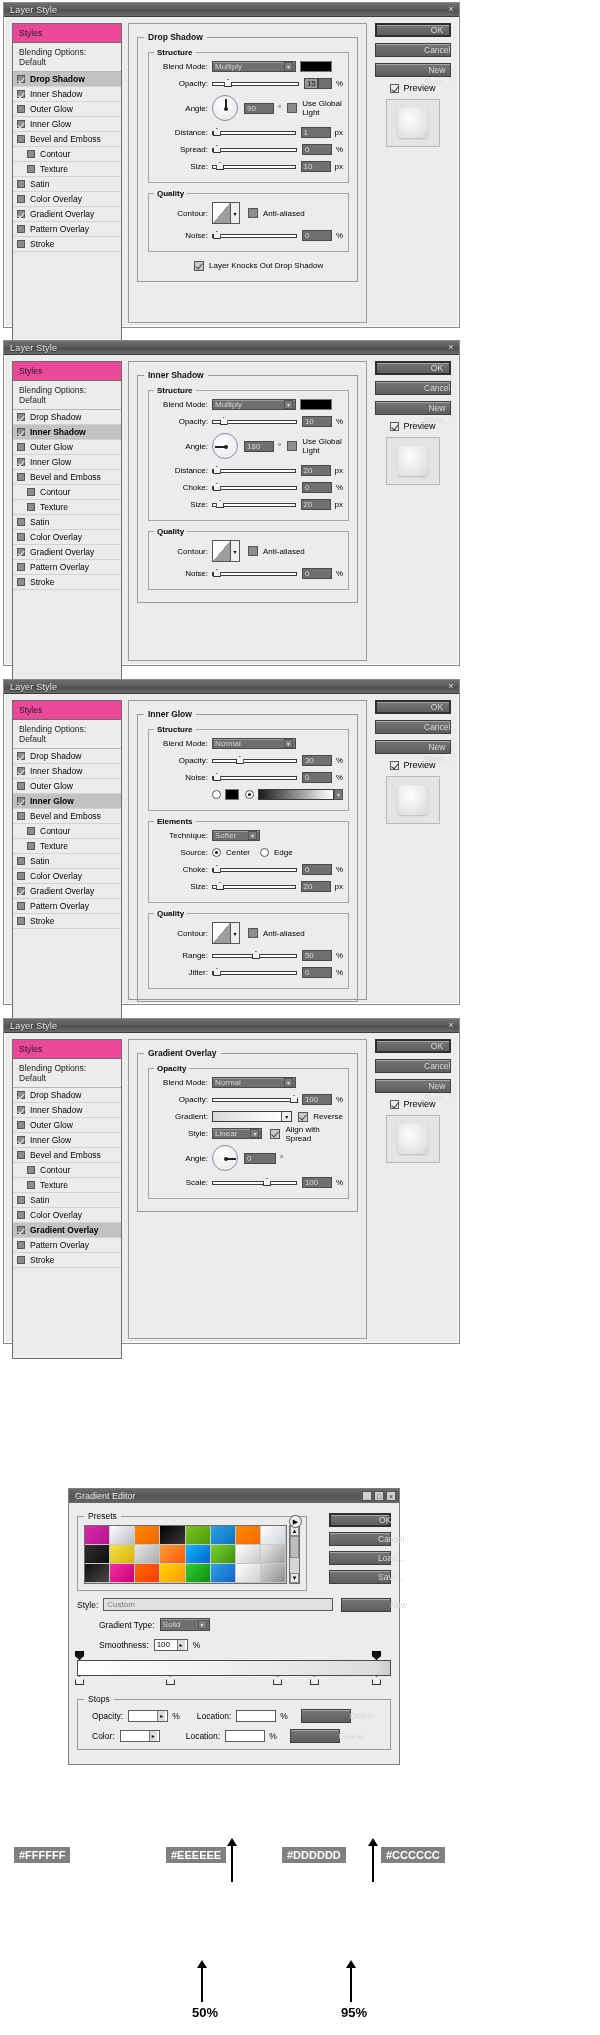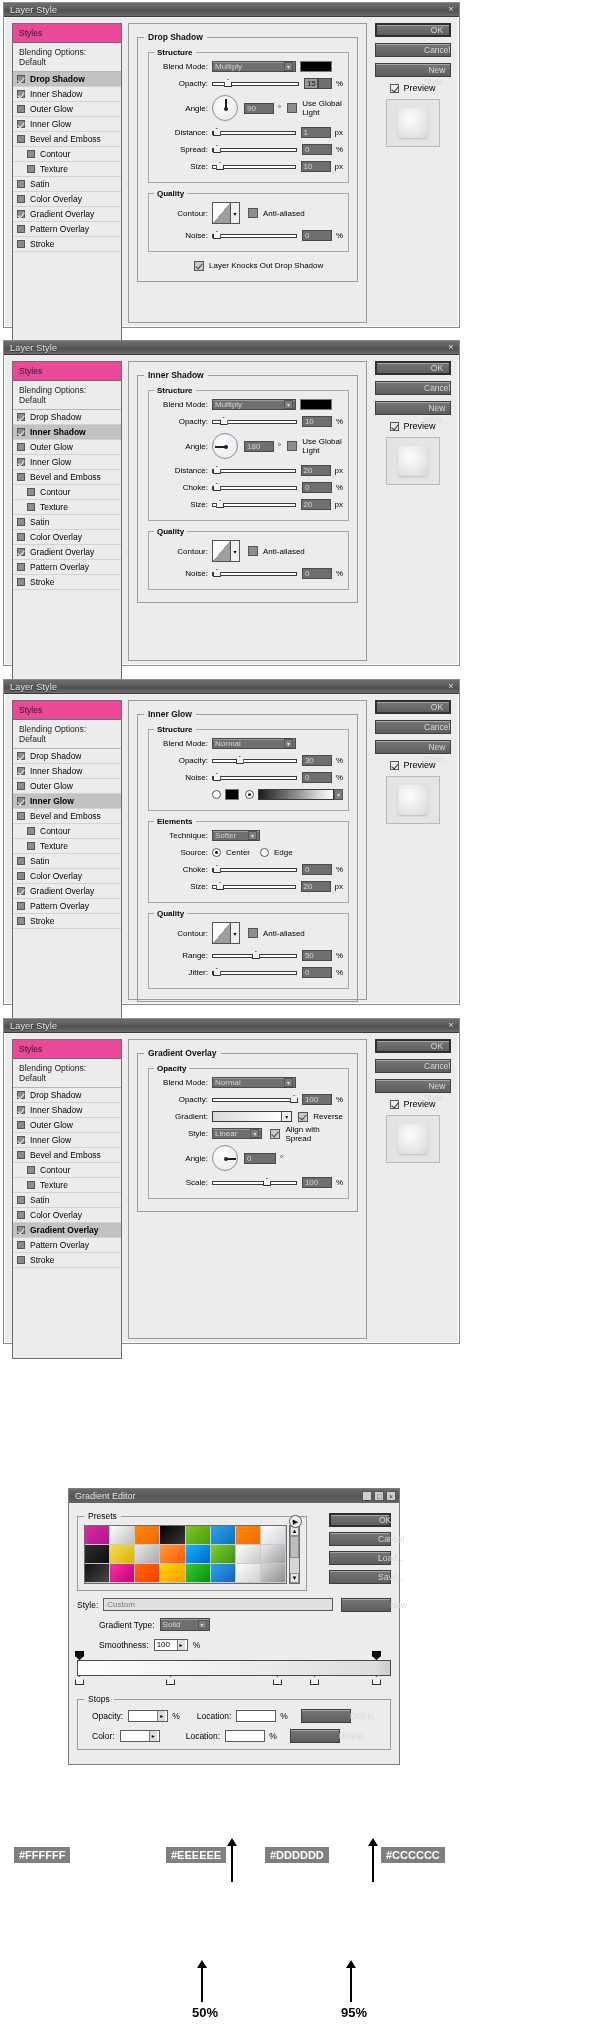--- a/index.html
+++ b/index.html
@@ -1103,21 +1103,21 @@
         <span class="ge-lab" style="margin-left:4px;">%</span>
         <div class="pbtn" style="width:42px;margin:0 0 0 8px;">Delete</div>
       </div>
     </fieldset>
   </div>
 </div>
 
 <div id="callouts">
     <div class="callout" style="left: 14px; top: 1847px;">#FFFFFF</div>
     <div class="callout" style="left: 166px; top: 1847px;">#EEEEEE</div>
-    <div class="callout" style="left: 265px; top: 1847px;">#DDDDDD</div>
+    <div class="callout" style="left: 282px; top: 1847px;">#DDDDDD</div>
     <div class="callout" style="left: 381px; top: 1847px;">#CCCCCC</div>
   </div>
 <div id="annots">
     <div class="annot-num" style="left: 192px; top: 2005px;">50%</div>
     <div class="annot-num" style="left: 341px; top: 2005px;">95%</div>
   </div>
 
 <div class="arrowup" style="left:227px;top:1838px;height:44px;">
   <div class="head"></div>
     <div class="shaft" style="height:36px;"></div>

